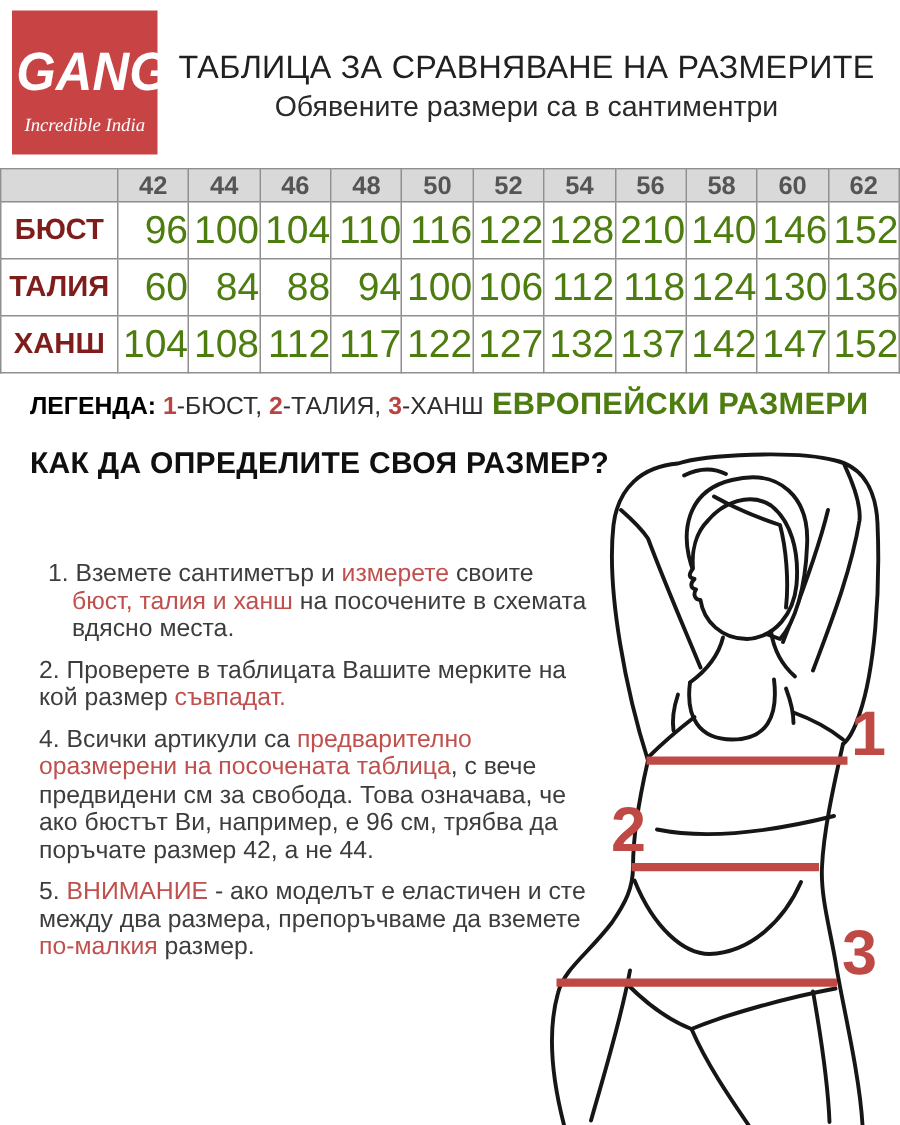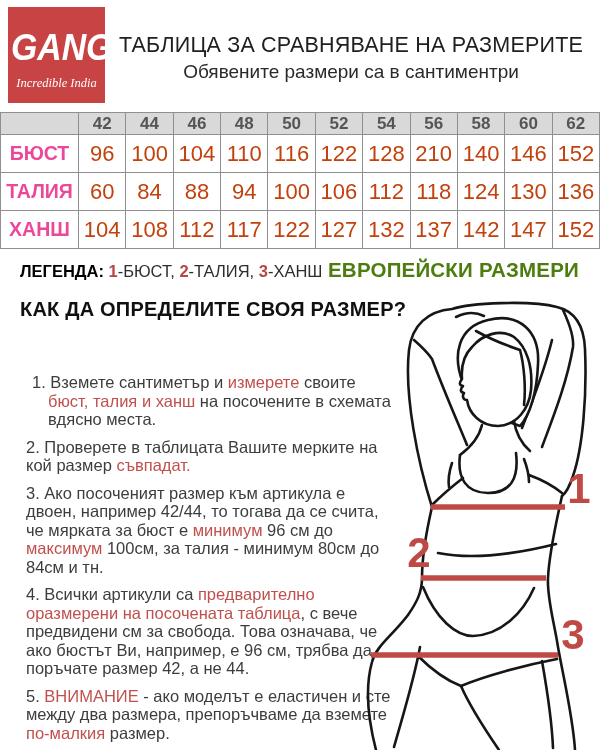--- a/index.html
+++ b/index.html
@@ -17,22 +17,22 @@
   
   .titleblock { position:absolute; left:106px; right:4px; top:33px; text-align:center; color:#202020; }
   .title { font-size:21.5px; letter-spacing:.2px; }
   .subtitle { font-size:19px; margin-top:3px; color:#2a2a2a; }
   
   table.size-table { position:absolute; top:112px; left:0; width:600px;
     border-collapse:collapse; table-layout:fixed; }
   .size-table col.c0 { width:78px; }
   .size-table th, .size-table td { border:1.6px solid #8f8f8f; text-align:center; padding:0; }
   .size-table thead th { height:21px; background:#d9d9d9; font-size:17px; color:#555; font-weight:700; }
-  .size-table tbody th { height:37px; font-size:19.5px; color:#ec4899; font-weight:700; background:#fff;margin-top:40px; }
-  .size-table tbody td { font-size:22px; color:#c2410c; font-weight:400; background:#fff; }
+  .size-table tbody th { height:37px; font-size:19.5px; color:#7f1d1d; font-weight:700; background:#fff;margin-top:40px; }
+  .size-table tbody td { font-size:26px; color:#4d7c0f; font-weight:400; background:#fff;text-align:right; }
   
   .legend-row { position:absolute; top:258px; left:20px; right:21px;
     display:flex; justify-content:space-between; align-items:baseline; }
   .legend { font-size:16.5px; color:#2d2d2d; }
   .legend-label { font-weight:700; color:#000; }
   .legend-num { font-weight:700; color:#b8453f; }
   .eu-title { font-size:20.5px; font-weight:700; color:#4d7c0f; letter-spacing:.2px; }
   
   .howto-heading { position:absolute; top:298px; left:20px; font-size:20px;
     font-weight:700; color:#101010; letter-spacing:.2px; }
@@ -133,21 +133,20 @@
   <div class="legend-row">
     <div class="legend"><span class="legend-label">ЛЕГЕНДА: </span><span class="legend-num">1</span><span>-БЮСТ, </span><span class="legend-num">2</span><span>-ТАЛИЯ, </span><span class="legend-num">3</span><span>-ХАНШ</span></div>
     <div class="eu-title">ЕВРОПЕЙСКИ РАЗМЕРИ</div>
   </div>
 
   <div class="howto-heading">КАК ДА ОПРЕДЕЛИТЕ СВОЯ РАЗМЕР?</div>
 
   <div class="steps">
       <p class="step s1"><span>1. Вземете сантиметър и </span><span class="red">измерете</span><span> своите </span><span class="red">бюст, талия и ханш</span><span> на посочените в схемата вдясно места.</span></p>
       <p class="step s2"><span>2. Проверете в таблицата Вашите мерките на кой размер </span><span class="red">съвпадат.</span></p>
-      <p class="step s3"><span>3. Ако посоченият размер към артикула е двоен, например 42/44, то тогава да се счита, че мярката за бюст е </span><span class="red">минимум</span><span> 96 см до </span><span class="red">максимум</span><span> 100см, за талия - минимум 80см до 84см и тн.</span></p>
       <p class="step s4"><span>4. Всички артикули са </span><span class="red">предварително оразмерени на посочената таблица</span><span>, с вече предвидени см за свобода. Това означава, че ако бюстът Ви, например, е 96 см, трябва да поръчате размер 42, а не 44.</span></p>
       <p class="step s5"><span>5. </span><span class="red">ВНИМАНИЕ</span><span> - ако моделът е еластичен и сте между два размера, препоръчваме да вземете </span><span class="red">по-малкия</span><span> размер.</span></p>
     </div>
 
   <svg class="figure" viewBox="0 0 240 455" xmlns="http://www.w3.org/2000/svg">
     <g>
 
       <path class="ln" d="M 72,212 C 58,168 44,100 49,55 C 52,30 68,16 92,14 C 110,8 170,5 197,12 C 214,16 224,30 225,54 C 227,100 223,152 213,181 C 209,193 206,198 202,201"></path>
 
       <path class="ln" d="M 72,212 C 66,238 62,262 62,283 C 62,297 57,307 48,320 C 32,341 16,351 12,367 C 5,392 8,424 16,455"></path>

